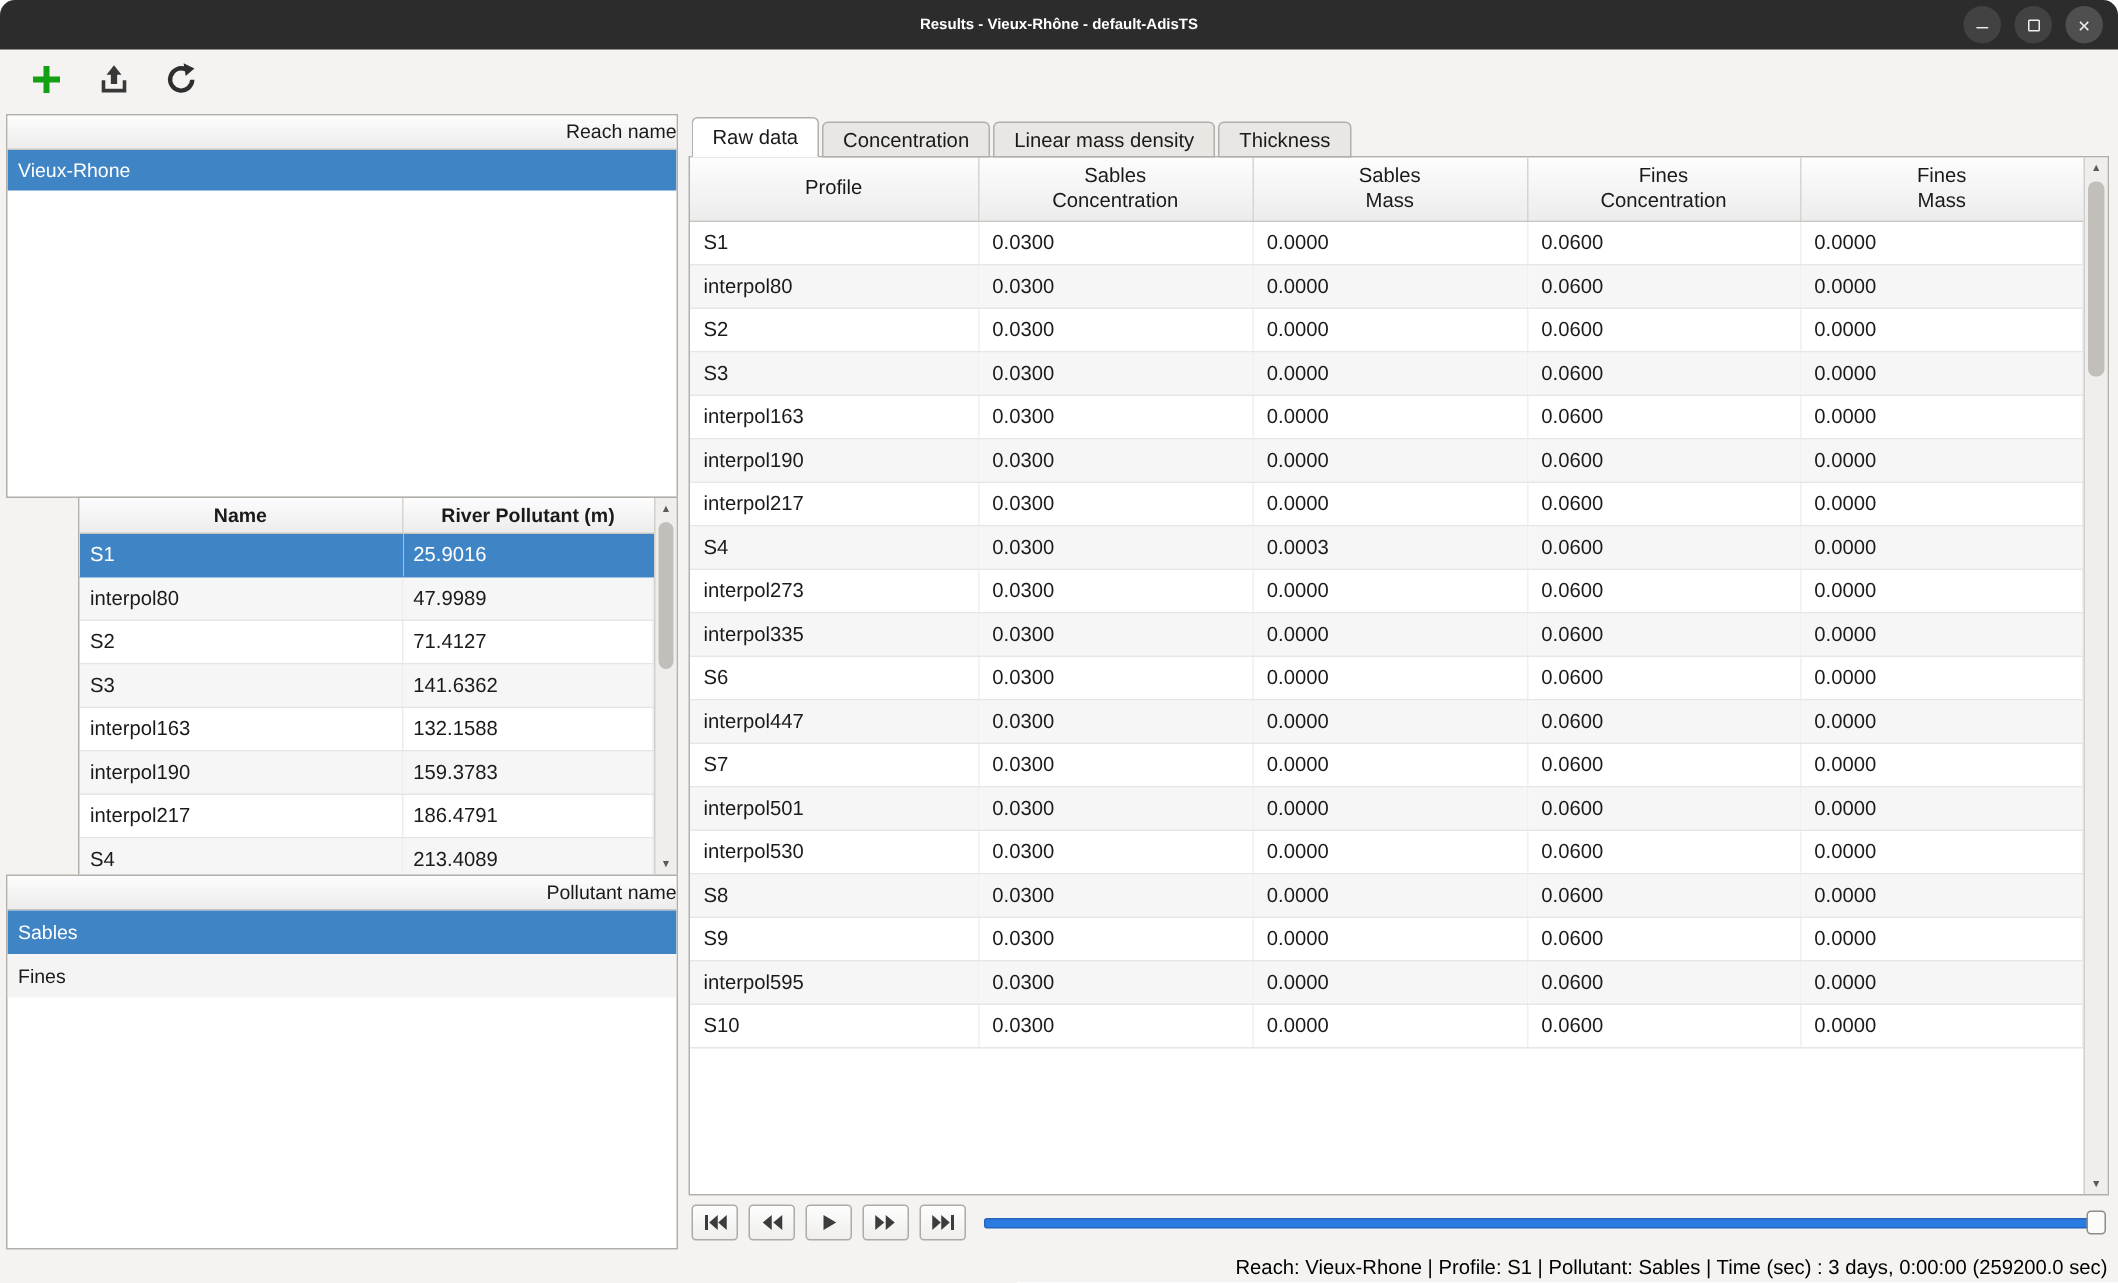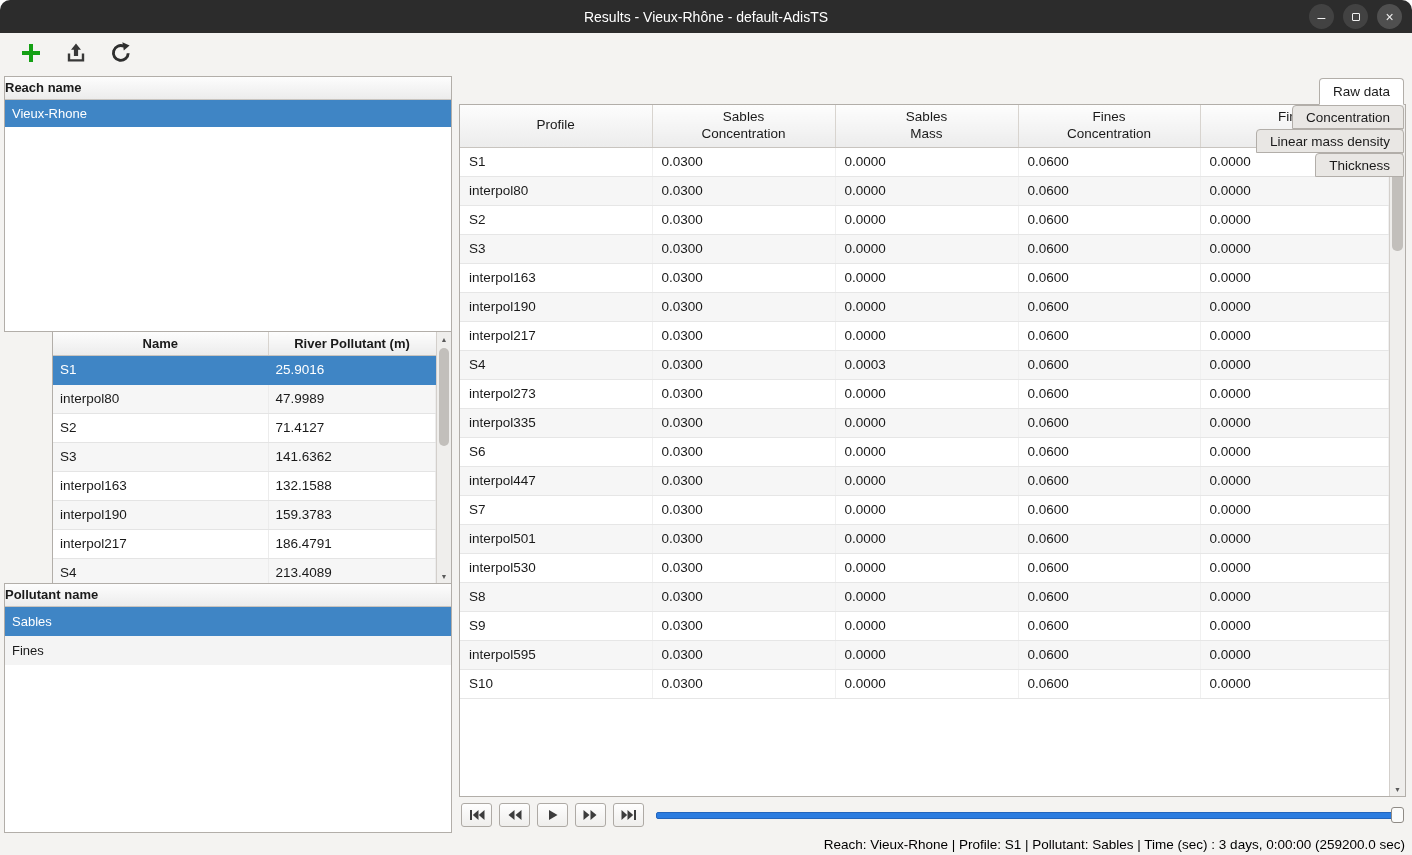--- a/index.html
+++ b/index.html
@@ -4,39 +4,39 @@
 <style>
   * { margin:0; padding:0; box-sizing:border-box; }
   body { background:#ffffff; font-family:"Liberation Sans","DejaVu Sans",sans-serif; }
   .window { width:1412px; height:855px; display:flex; flex-direction:column;
             background:#f4f3f1; border-radius:10px 10px 0 0; overflow:hidden;
             font-size:13px; color:#1a1a1a; }
 
   
   .titlebar { flex:0 0 33px; background:#2c2c2c; position:relative;
               display:flex; align-items:center; justify-content:center; }
-  .title { color:#ffffff; font-weight:400; font-size:14px; }
+  .title { color:#ffffff; font-weight:700; font-size:10px; }
   .winbtns { position:absolute; right:10px; top:0; height:100%;
              display:flex; align-items:center; gap:9px; }
   .winbtn { width:25px; height:25px; border-radius:50%; background:#424242;
             color:#efefef; display:flex; align-items:center; justify-content:center;
             font-size:14px; line-height:1; }
   .winbtn.close { background:#4f4f4f; }
   .maxsq { width:8px; height:8px; border:1.5px solid #efefef; border-radius:1px; display:block; }
 
   
   .toolbar { flex:0 0 43px; display:flex; align-items:center; gap:17px; padding-left:17px; }
   .tool-btn { background:none; border:none; display:flex; padding:2px; }
 
   
   .content { flex:1; min-height:0; display:flex; }
   .left { flex:0 0 452px; display:flex; flex-direction:column; padding-left:4px; }
   .box { background:#ffffff; border:1px solid #b2aea9; position:relative; overflow:hidden; }
   .box + .box { margin-top:-1px; }
-  .box-header { height:23px; line-height:22px; text-align:left; font-weight:700;
+  .box-header { height:23px; line-height:22px; text-align:right; font-weight:400;
                 background:linear-gradient(#fdfdfd,#ececec); border-bottom:1px solid #c8c4bf; }
   .reach-box { height:256px; }
   .profiles-box { height:253px;margin-left:48px; }
   .pollutant-box { flex:1; }
 
   .list-item { height:27px; line-height:27px; padding:0 7px; white-space:nowrap; overflow:hidden; }
   .pollutant-box .list-item { height:29px; line-height:29px; }
   .list div.list-item:nth-of-type(even) { background:#f4f4f4; }
   .list-item.selected { background:#3f85c5; color:#ffffff; }
 
@@ -56,21 +56,21 @@
              background:#efeeec; border-left:1px solid #d3cfcb;
              display:flex; flex-direction:column; }
   .vscroll .sarrow { height:14px; display:flex; align-items:center; justify-content:center;
                      font-size:7px; color:#5a5a5a; }
   .vscroll .track { flex:1; position:relative; }
   .vscroll .thumb { position:absolute; left:2px; right:2px; background:#c2bfbb; border-radius:5px; }
 
   
   .right { flex:1; min-width:0; display:flex; flex-direction:column; padding:2px 6px 0 7px; }
   .tabs { display:flex; align-items:flex-end; height:27px; padding-left:2px;
-          position:relative; z-index:3; margin-bottom:-1px;flex-direction:column; }
+          position:relative; z-index:3; margin-bottom:-1px; }
   .tab { padding:0 13px; height:24px; line-height:23px; font-size:13.5px;
          background:#e9e7e4; border:1px solid #b2aea9; margin-right:2px;
          border-radius:4px 4px 0 0; white-space:nowrap; }
   .tab.active { height:27px; line-height:26px; background:#ffffff; border-bottom:1px solid #ffffff; }
 
   .table-frame { flex:1; min-height:0; position:relative; background:#ffffff;
                  border:1px solid #b2aea9; overflow:hidden; }
   .rtable { border-collapse:collapse; table-layout:fixed; width:calc(100% - 16px); }
   .rtable th { height:42px; font-weight:400; font-size:13.5px; text-align:center;
                white-space:pre-line; line-height:1.25; padding:2px 4px;

